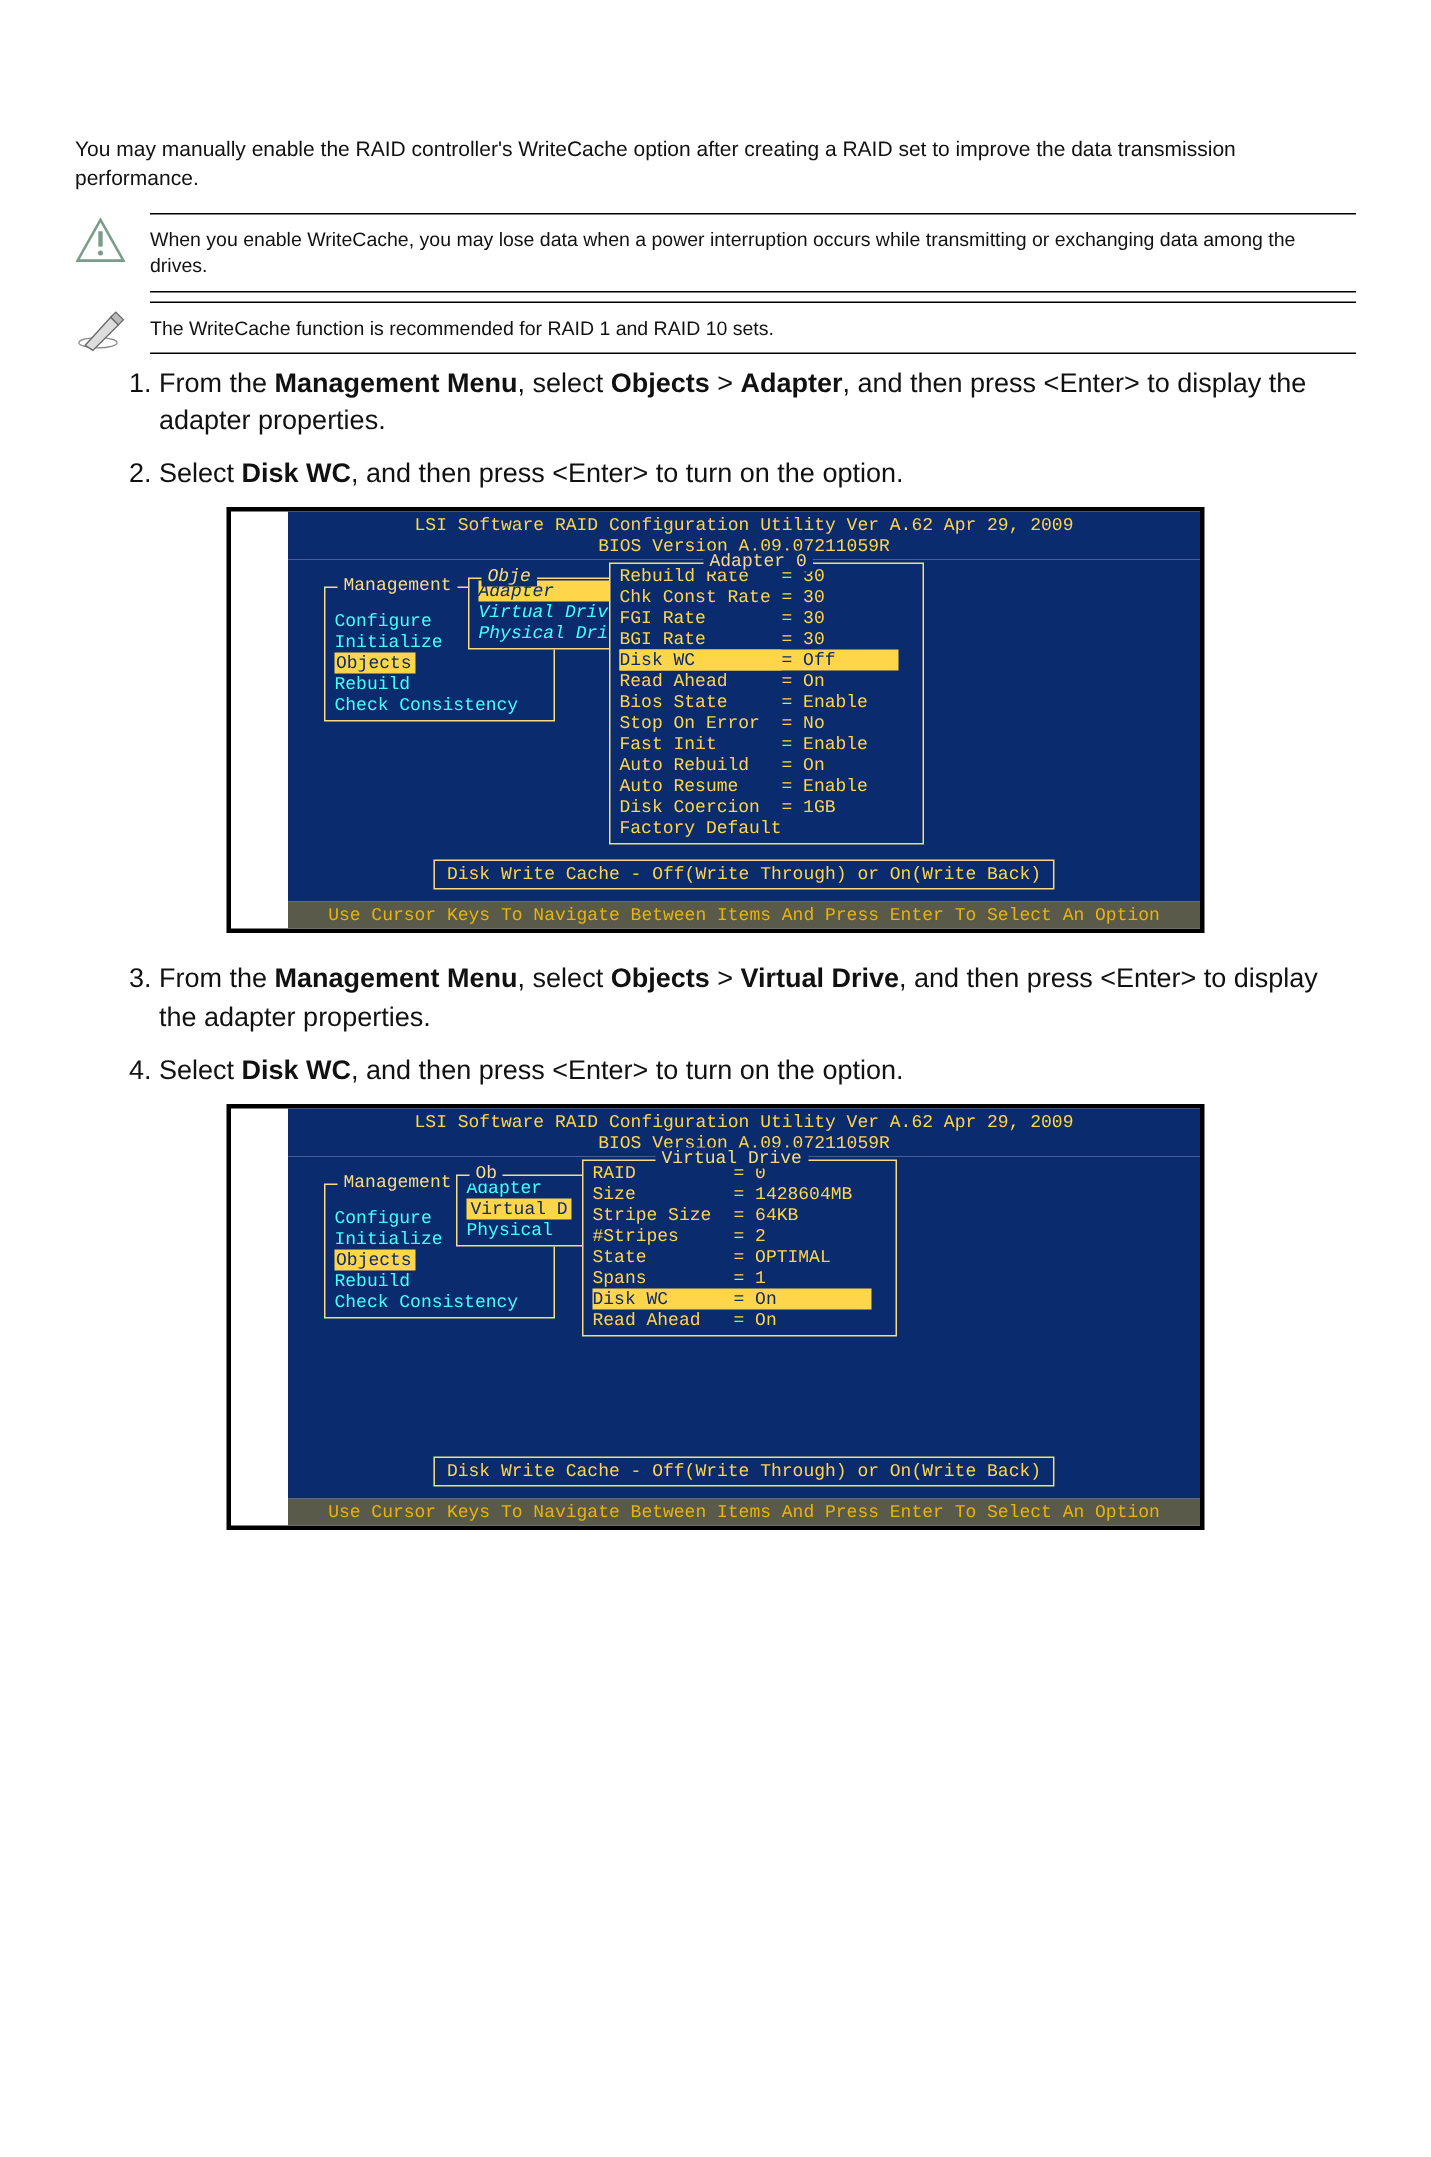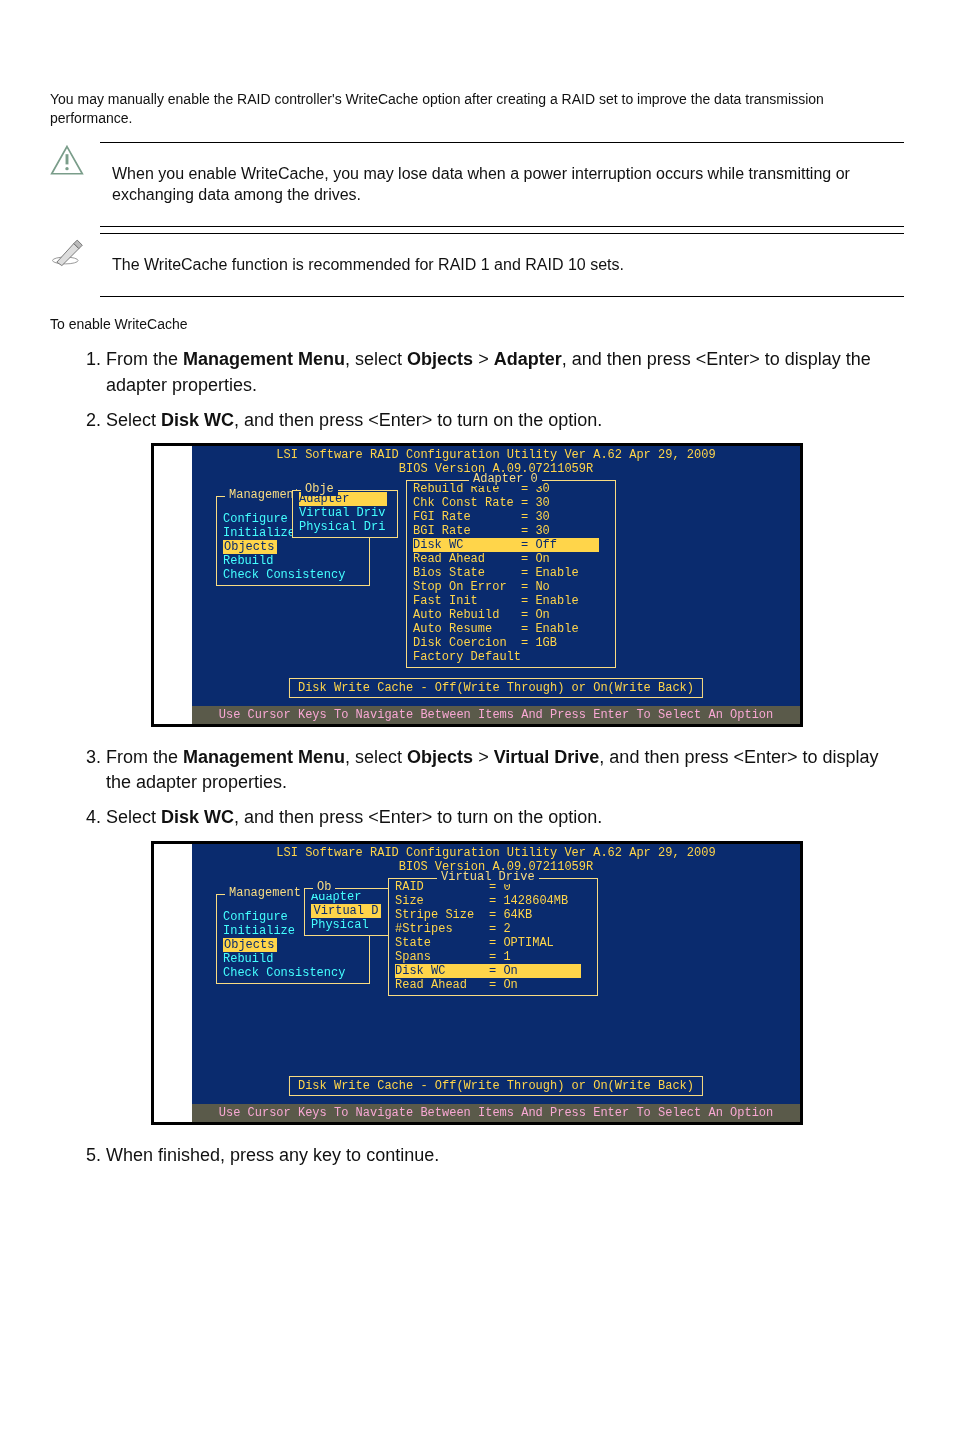--- a/index.html
+++ b/index.html
@@ -38,23 +38,23 @@
     margin-right: 16px;
     margin-top: 2px;
   }
   .note-text-wrap {
     flex: 1;
     border-top: 1px solid #000;
     border-bottom: 1px solid #000;
     padding: 8px 0;
   }
   .note-text {
-    font-size: 16px;
+    font-size: 13px;
     line-height: 1.35;
-    margin: 12px;
+    margin: 0;
   }
   ol.steps {
     font-size: 18px;
     line-height: 1.4;
     padding-left: 56px;
     margin: 4px 0 6px 0;
   }
   ol.steps li { margin: 0 0 10px 0; }
   .bios-fig {
     display: block;
@@ -106,21 +106,21 @@
     position: absolute;
     bottom: 8px;
     left: 50%;
     transform: translateX(-50%);
     border: 1px solid #f9dc82;
     padding: 2px 8px;
     white-space: nowrap;
   }
   .bios-footer {
     background: #5a5a4a;
-    color: #f9a8d4;
+    color: #eab308;
     text-align: center;
     padding: 2px 0;
   }
   .page-footer {
     position: relative;
     margin-top: 40px;
     border-top: 1px solid #888;
     padding-top: 8px;
     font-size: 14px;
     color: #333;
@@ -153,21 +153,20 @@
     <svg class="note-icon" viewBox="0 0 40 40">
       <ellipse cx="18" cy="30" rx="15" ry="4" fill="none" stroke="#888" stroke-width="1"></ellipse>
       <polygon points="8,32 28,10 34,16 14,36" fill="#ddd" stroke="#666" stroke-width="1"></polygon>
       <polygon points="28,10 32,6 38,12 34,16" fill="#bbb" stroke="#666" stroke-width="1"></polygon>
     </svg>
     <div class="note-text-wrap">
       <p class="note-text">The WriteCache function is recommended for RAID 1 and RAID 10 sets.</p>
     </div>
   </div>
 
-  <p class="body" style="margin-top:18px;">To enable WriteCache</p>
 
   <ol class="steps" start="1">
     <li>
       <span>From the </span><b>Management Menu</b><span>, select </span><b>Objects</b><span> &gt; </span><b>Adapter</b><span>, and then press &lt;Enter&gt; to display the adapter properties.</span>
     </li>
     <li>
       <span>Select </span><b>Disk WC</b><span>, and then press &lt;Enter&gt; to turn on the option.</span>
     </li>
   </ol>
 
@@ -181,21 +180,21 @@
       <div class="bios-panel" style="top:18px; left:24px; width:140px;">
         <span class="panel-label">Management</span>
         <div style="visibility:hidden;">&nbsp;</div>
         <div class="bios-cyan">Configure</div>
         <div class="bios-cyan">Initialize</div>
         <div><span class="bios-highlight" style="padding:0 1px; width:52px;">Objects</span></div>
         <div class="bios-cyan">Rebuild</div>
         <div class="bios-cyan">Check Consistency</div>
       </div>
 
-      <div class="bios-panel" style="top:12px; left:100px; width:92px;">
+      <div class="bios-panel" style="top:12px; left:120px; width:92px;font-style:italic;">
         <span class="panel-label">Obje</span>
         <div><span class="bios-highlight" style="width:88px;">Adapter</span></div>
         <div class="bios-cyan">Virtual Driv</div>
         <div class="bios-cyan">Physical Dri</div>
       </div>
 
       <div class="bios-panel" style="top:2px; left:214px; width:196px;">
         <span class="panel-label" style="left:62px;">Adapter 0</span>
         <div id="ad0rows">
             <div class="row">
@@ -320,18 +319,15 @@
               <span class="k" style="width: 94px;">Read Ahead</span>
               <span>= On</span>
             </div>
           </div>
       </div>
       <div class="bios-hint">Disk Write Cache - Off(Write Through) or On(Write Back)</div>
     </div>
     <div class="bios-footer">Use Cursor Keys To Navigate Between Items And Press Enter To Select An Option</div>
   </div>
 
-  <ol class="steps" start="5">
-    <li>When finished, press any key to continue.</li>
-  </ol>
 
 
 </div>
 
 </body></html>

